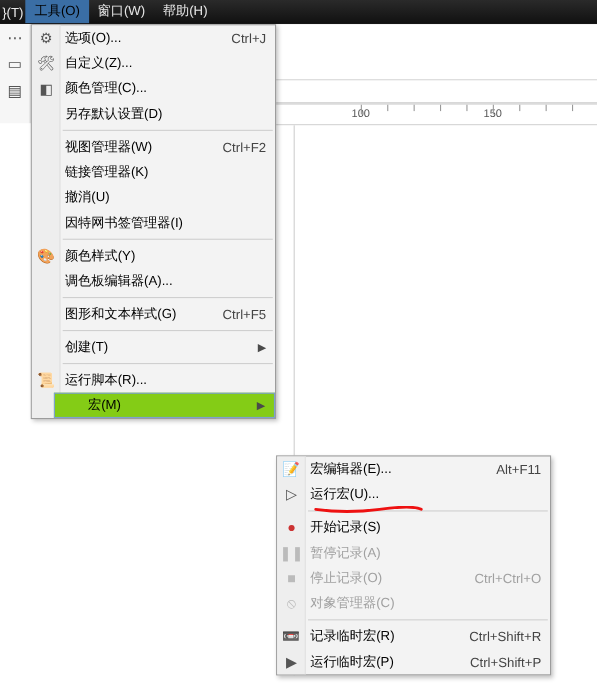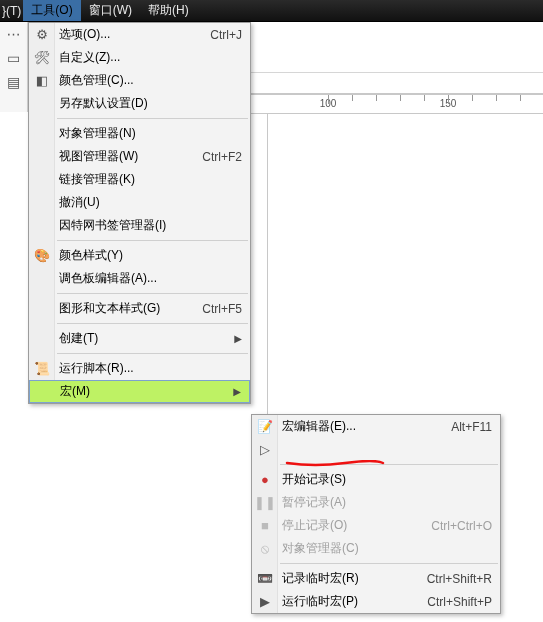--- a/index.html
+++ b/index.html
@@ -81,21 +81,21 @@
   }
   .menu-row {
     position: relative;
     display: flex;
     align-items: center;
     height: 23px;
     padding-left: 30px;
     padding-right: 8px;
     cursor: default;
   }
-  .menu-row.active { background: #bef264; border: 1px solid #7da2ce; }
+  .menu-row.active { background: #84cc16; border: 1px solid #7da2ce; margin-left: 20px; }
   .menu-row .label { flex: 1; white-space: nowrap; }
   .menu-row .shortcut { color: #444; font-size: 12px; }
   .menu-row .arrow { color: #4a4a4a; font-size: 10px; padding-left: 6px; }
   .menu-row .m-icon {
     position: absolute;
     left: 4px;
     width: 18px; height: 18px;
     display:flex; align-items:center; justify-content:center;
     font-size:13px;
     color:#555;
@@ -250,23 +250,20 @@
   </div>
   <div class="menu-row">
     <span class="m-icon">◧</span>
     <span class="label">颜色管理(C)...</span>
   </div>
   <div class="menu-row">
     <span class="label">另存默认设置(D)</span>
   </div>
   <div class="menu-sep"></div>
   <div class="menu-row">
-    <span class="label">对象管理器(N)</span>
-  </div>
-  <div class="menu-row">
     <span class="label">视图管理器(W)</span>
     <span class="shortcut">Ctrl+F2</span>
   </div>
   <div class="menu-row">
     <span class="label">链接管理器(K)</span>
   </div>
   <div class="menu-row">
     <span class="label">撤消(U)</span>
   </div>
   <div class="menu-row">
@@ -303,20 +300,21 @@
 
 <div class="submenu">
   <div class="icon-col"></div>
   <div class="menu-row">
     <span class="m-icon">📝</span>
     <span class="label">宏编辑器(E)...</span>
     <span class="shortcut">Alt+F11</span>
   </div>
   <div class="menu-row">
     <span class="m-icon">▷</span>
+    <span class="label">运行宏(U)...</span>
   </div>
   <div class="menu-sep"></div>
   <div class="menu-row">
     <span class="m-icon" style="color:#c33">●</span>
     <span class="label">开始记录(S)</span>
   </div>
   <div class="menu-row disabled nohover">
     <span class="m-icon" style="color:#bbb">❚❚</span>
     <span class="label">暂停记录(A)</span>
   </div>

